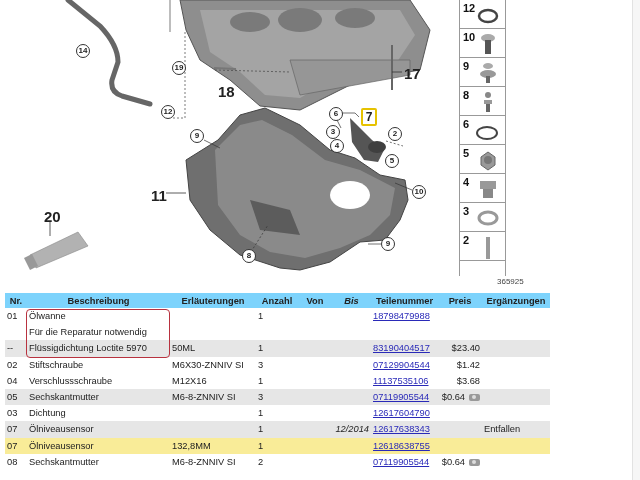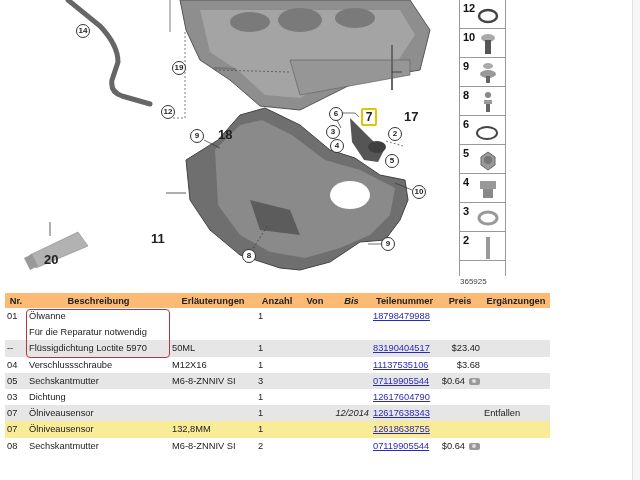--- a/index.html
+++ b/index.html
@@ -2,33 +2,33 @@
 <html><head>
 <meta charset="utf-8">
 <style>
   * { box-sizing: border-box; margin: 0; padding: 0; }
   html, body { width: 640px; height: 480px; overflow: hidden; background: #ffffff; font-family: "Liberation Sans", sans-serif; }
   #page { position: relative; width: 640px; height: 480px; }
   #diagram { position: absolute; left: 0; top: 0; width: 460px; height: 290px; }
   #diagram svg { position: absolute; left: 0; top: 0; }
   .callout { position: absolute; font-size: 9px; font-weight: bold; color: #222; }
   .callout.circ { width: 14px; height: 14px; border: 1px solid #333; border-radius: 50%; background: #fff; text-align: center; line-height: 12px; font-size: 8px; }
-  .callout.big { font-size: 13px; margin-top: 44px; }
+  .callout.big { font-size: 15px; }
   .callout.hl { border: 2px solid #e6c200; border-radius: 2px; width: 16px; height: 18px; text-align: center; line-height: 14px; font-size: 12px; background: #fff; }
 
   #thumbs { position: absolute; left: 459px; top: 0; width: 47px; height: 276px; border-left: 1px solid #999; border-right: 1px solid #999; }
   .thumb { position: relative; height: 29px; border-bottom: 1px solid #999; }
   .thumb .num { position: absolute; left: 3px; top: 2px; font-size: 11px; font-weight: bold; color: #111; }
   .thumb .ico { position: absolute; right: 6px; top: 4px; }
-  #diagram-id { position: absolute; left: 460px; top: 277px; font-size: 8px; color: #444; text-align: center; }
+  #diagram-id { position: absolute; left: 497px; top: 277px; font-size: 8px; color: #444; text-align: center; }
 
   #scrollbar { position: absolute; right: 0; top: 0; width: 8px; height: 480px; background: #f6f6f6; border-left: 1px solid #e2e2e2; }
 
   #parts { position: absolute; left: 5px; top: 293px; width: 545px; border-collapse: collapse; font-size: 9.3px; color: #222; }
-  #parts th { background: #fdba74; font-weight: bold; text-align: center; height: 15px; padding: 0 2px; white-space: nowrap; }
+  #parts th { background: #7dd3fc; font-weight: bold; text-align: center; height: 15px; padding: 0 2px; white-space: nowrap; }
   #parts td { height: 16.2px; padding: 0 2px; white-space: nowrap; }
   #parts tr.grey td { background: #e6e6e6; }
   #parts tr.yellow td { background: #f9ec98; }
   #parts a { color: #2a2ab8; text-decoration: underline; }
   .c-nr { width: 22px; } .c-desc { width: 143px; } .c-erl { width: 86px; } .c-anz { width: 42px; }
   .c-von { width: 34px; } .c-bis { width: 39px; font-style: italic; } .c-tn { width: 67px; } .c-preis { width: 44px; } .c-erg { width: 68px; }
   td.c-bis { text-align: right; }
   td.c-preis { text-align: right; }
   td.c-erg { text-align: left; }
   .cam { display: inline-block; width: 11px; height: 7px; background: #999; border-radius: 2px; margin-left: 4px; vertical-align: middle; position: relative; }
@@ -73,21 +73,21 @@
       <line x1="166" y1="193" x2="186" y2="193" stroke="#333" stroke-width="0.8"></line>
       <path d="M204 140 L220 148" stroke="#333" stroke-width="0.7" fill="none"></path>
       <path d="M249 255 L268 225" stroke="#333" stroke-width="0.7" fill="none" stroke-dasharray="2,2"></path>
       <path d="M368 244 L381 244" stroke="#333" stroke-width="0.7" fill="none"></path>
       <path d="M395 183 L412 190" stroke="#333" stroke-width="0.7" fill="none"></path>
 
       <line x1="50" y1="222" x2="50" y2="236" stroke="#333" stroke-width="0.8"></line>
       <path d="M30 255 L78 232 L88 246 L36 268 Z" fill="#b2b2b2" stroke="#888" stroke-width="0.6"></path>
       <path d="M24 258 L32 254 L38 266 L30 270 Z" fill="#999"></path>
     </svg>
-    <div class="callout circ" style="left:76px;top:24px;">14</div>
+    <div class="callout circ" style="left:76px;top:44px;">14</div>
     <div class="callout circ" style="left:172px;top:37px;margin-top:24px;">19</div>
     <div class="callout circ" style="left:161px;top:105px;">12</div>
     <div class="callout big" style="left:218px;top:83px;">18</div>
     <div class="callout big" style="left:404px;top:65px;">17</div>
     <div class="callout circ" style="left:329px;top:107px;">6</div>
     <div class="callout hl" style="left:361px;top:108px;">7</div>
     <div class="callout circ" style="left:326px;top:125px;">3</div>
     <div class="callout circ" style="left:330px;top:139px;">4</div>
     <div class="callout circ" style="left:388px;top:127px;">2</div>
     <div class="callout circ" style="left:385px;top:154px;">5</div>
@@ -206,20 +206,31 @@
           <td class="c-desc">Flüssigdichtung Loctite 5970</td>
           <td class="c-erl">50ML</td>
           <td class="c-anz">1</td>
           <td class="c-von"></td>
           <td class="c-bis"></td>
           <td class="c-tn"><a href="#">83190404517</a></td>
           <td class="c-preis"><span>$23.40</span></td>
           <td class="c-erg"></td>
         </tr>
         <tr class="white">
+          <td class="c-nr">02</td>
+          <td class="c-desc">Stiftschraube</td>
+          <td class="c-erl">M6X30-ZNNIV SI</td>
+          <td class="c-anz">3</td>
+          <td class="c-von"></td>
+          <td class="c-bis"></td>
+          <td class="c-tn"><a href="#">07129904544</a></td>
+          <td class="c-preis"><span>$1.42</span></td>
+          <td class="c-erg"></td>
+        </tr>
+        <tr class="white">
           <td class="c-nr">04</td>
           <td class="c-desc">Verschlussschraube</td>
           <td class="c-erl">M12X16</td>
           <td class="c-anz">1</td>
           <td class="c-von"></td>
           <td class="c-bis"></td>
           <td class="c-tn"><a href="#">11137535106</a></td>
           <td class="c-preis"><span>$3.68</span></td>
           <td class="c-erg"></td>
         </tr>

